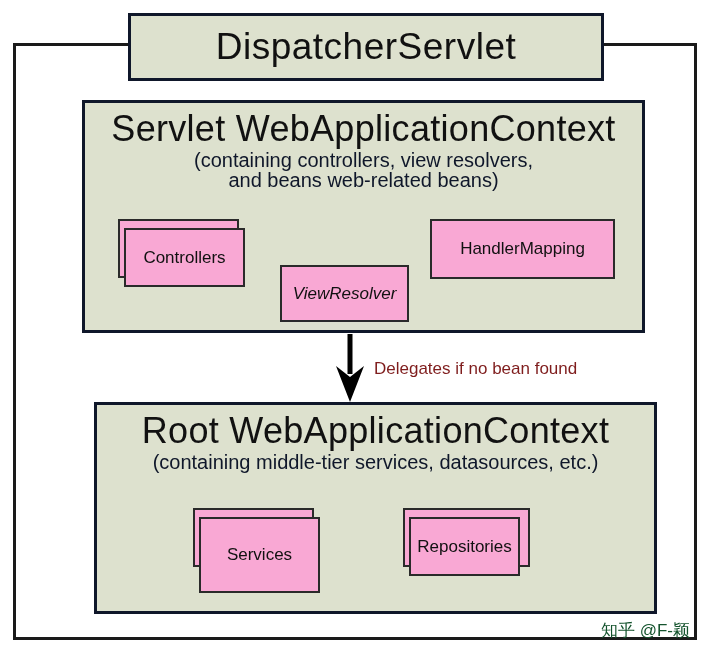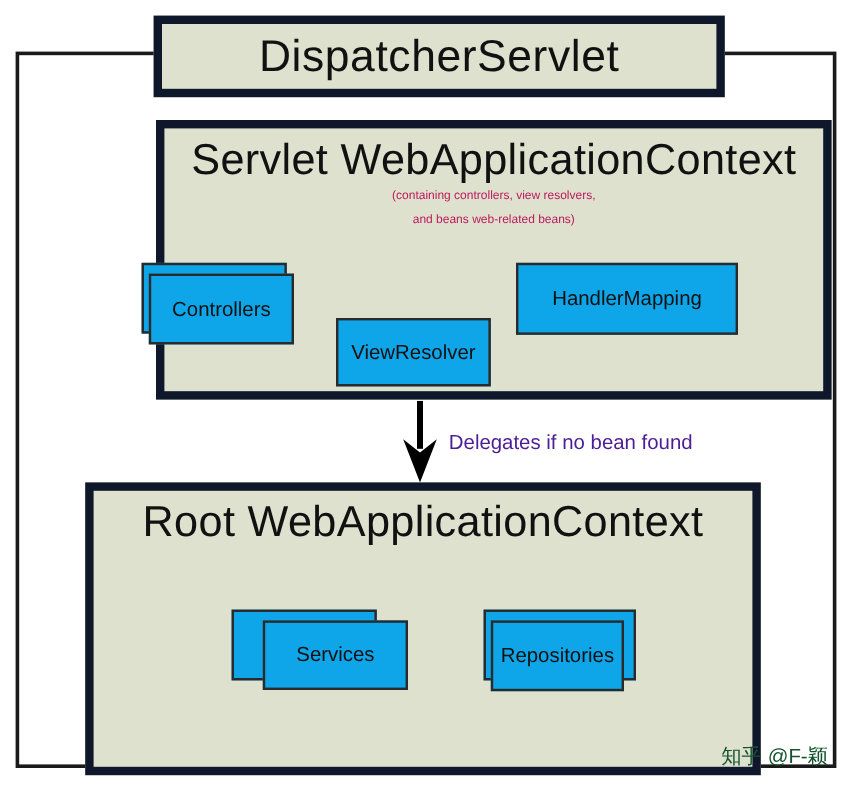--- a/index.html
+++ b/index.html
@@ -16,67 +16,66 @@
 
   .outer-box {
     position: absolute;
     left: 13px; top: 43px;
     width: 684px; height: 597px;
     border: 3px solid #1a1a1a;
     background: #ffffff;
     z-index: 1;
   }
 
-  .ctx-fill { background: #dde1ce; border: 7px solid #0f172a; }
+  .ctx-fill { background: #dde1ce; border: 3px solid #0f172a; }
 
   .dispatcher-box {
     position: absolute;
     left: 128px; top: 13px;
     width: 476px; height: 68px;
     z-index: 3;
     display: flex; align-items: center; justify-content: center;
     font-size: 37px;
     color: #111;
     letter-spacing: 0.5px;
   }
 
   .servlet-ctx {
     position: absolute;
     left: 82px; top: 100px;
     width: 563px; height: 233px;
     z-index: 2;
-    margin-left: 48px;
   }
 
   .root-ctx {
     position: absolute;
-    left: 71px; top: 402px;
-    width: 563px; height: 244px;
+    left: 94px; top: 402px;
+    width: 563px; height: 212px;
     z-index: 2;
   }
 
   .ctx-title {
     margin-top: 5px;
     text-align: center;
     font-size: 36px;
     color: #111;
     letter-spacing: 0.3px;
     line-height: 42px;
   }
 
   .ctx-subtitle {
     text-align: center;
-    font-size: 10px;
+    font-size: 20px;
     line-height: 20px;
-    color: #be185d;
+    color: #0f172a;
   }
 
   .bean-box {
     position: absolute;
-    background: #0ea5e9;
+    background: #f9a8d4;
     border: 2px solid #2a2a2a;
   }
 
   .bean-label {
     position: absolute;
     inset: 0;
     display: flex; align-items: center; justify-content: center;
     font-size: 17px;
     color: #111;
   }
@@ -87,21 +86,21 @@
     position: absolute;
     left: 330px; top: 334px;
     width: 40px; height: 68px;
     z-index: 2;
   }
 
   .delegates-label {
     position: absolute;
     left: 374px; top: 359px;
     font-size: 17px;
-    color: #4c1d95;
+    color: #7f1d1d;
     z-index: 2;
     white-space: nowrap;
   }
 
   .watermark {
     position: absolute;
     left: 601px; top: 619px;
     font-size: 17px;
     color: #14532d;
     z-index: 4;
@@ -127,43 +126,46 @@
     </div>
   </div>
 
   <div class="stack" style="left:118px; top:219px; width:130px; height:70px; z-index:2;">
     <div class="bean-box" style="left:0; top:0; width:121px; height:59px;"></div>
     <div class="bean-box" style="left:6px; top:9px; width:121px; height:59px;">
       <span class="bean-label">Controllers</span>
     </div>
   </div>
 
-  <div class="bean-box" style="left:280px; top:265px; width:129px; height:57px; z-index:2;">
+  <div class="bean-box" style="left:280px; top:265px; width:129px; height:57px; z-index:2;font-style:italic;">
     <span class="bean-label">ViewResolver</span>
   </div>
 
   <div class="bean-box" style="left:430px; top:219px; width:185px; height:60px; z-index:2;">
     <span class="bean-label">HandlerMapping</span>
   </div>
 
   <div class="arrow-wrap">
     <svg width="40" height="68" viewBox="0 0 40 68" xmlns="http://www.w3.org/2000/svg">
       <rect x="17.5" y="0" width="5" height="40" fill="#000000"></rect>
       <polygon points="20,68 6,32 20,43 34,32" fill="#000000"></polygon>
     </svg>
   </div>
   <div class="delegates-label">Delegates if no bean found</div>
 
   <div class="root-ctx ctx-fill">
     <div class="ctx-title">Root WebApplicationContext</div>
+    <div class="ctx-subtitle">
+      <span>(containing middle-tier services, datasources, etc.)</span>
+    </div>
   </div>
 
   <div class="stack" style="left:193px; top:508px; width:130px; height:70px; z-index:2;">
     <div class="bean-box" style="left:0; top:0; width:121px; height:59px;"></div>
-    <div class="bean-box" style="left:6px; top:9px; width:121px; height:58px;margin-left:20px;">
+    <div class="bean-box" style="left:6px; top:9px; width:121px; height:76px;">
       <span class="bean-label">Services</span>
     </div>
   </div>
 
   <div class="stack" style="left:403px; top:508px; width:136px; height:70px; z-index:2;">
     <div class="bean-box" style="left:0; top:0; width:127px; height:59px;"></div>
     <div class="bean-box" style="left:6px; top:9px; width:111px; height:59px;">
       <span class="bean-label">Repositories</span>
     </div>
   </div>

